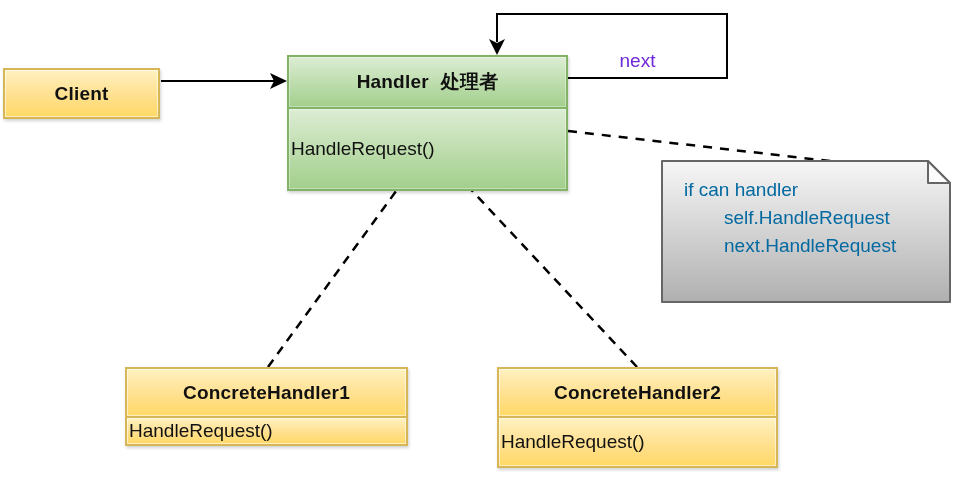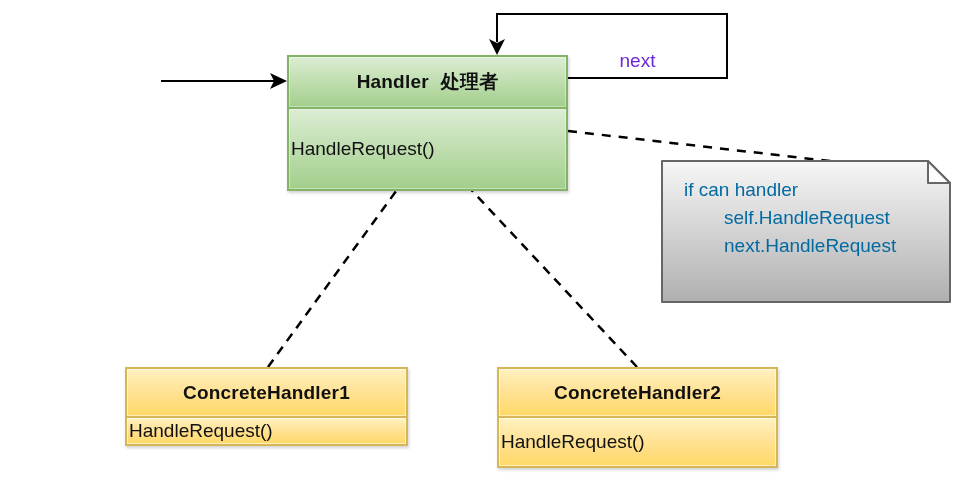--- a/index.html
+++ b/index.html
@@ -89,20 +89,23 @@
       <line x1="268" y1="367" x2="402" y2="183" stroke="#000" stroke-width="2.5" stroke-dasharray="9,7"></line>
       <polygon points="418,160 394,177.5 409,188" fill="#fff" stroke="#000" stroke-width="2"></polygon>
     </g>
 
     <g>
       <line x1="637" y1="367" x2="462" y2="180" stroke="#000" stroke-width="2.5" stroke-dasharray="9,7"></line>
       <polygon points="443,160 455.5,187 469,174" fill="#fff" stroke="#000" stroke-width="2"></polygon>
     </g>
   </svg>
 
+  <div id="client-box" class="uml-class yellow">
+    <div class="uml-title compartment">Client</div>
+  </div>
 
   <div id="handler-box" class="uml-class green">
     <div class="uml-title compartment">
       <span>Handler</span>
       <span class="zh">处理者</span>
     </div>
     <div class="uml-method compartment">HandleRequest()</div>
   </div>
 
   <div id="concrete1-box" class="uml-class yellow">

